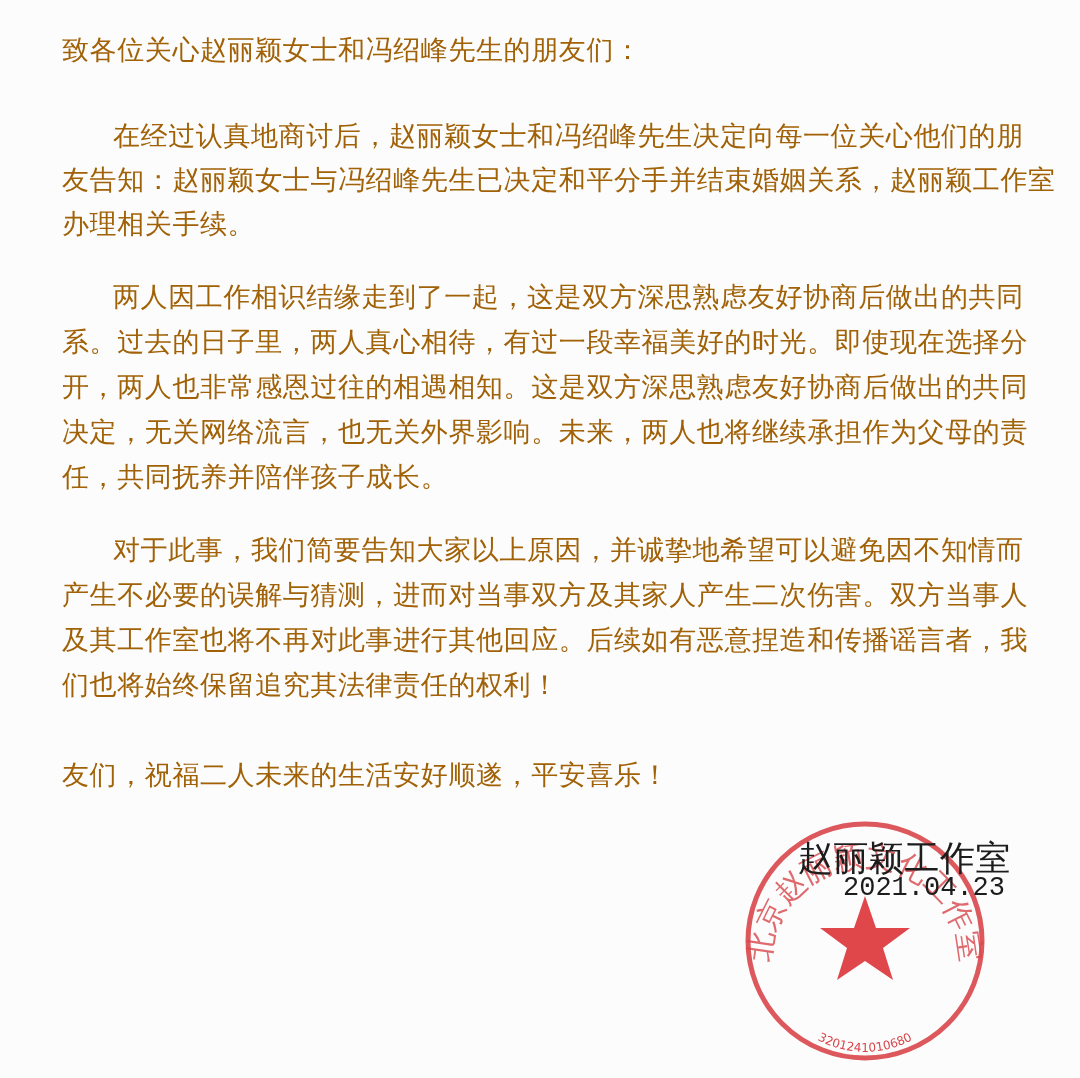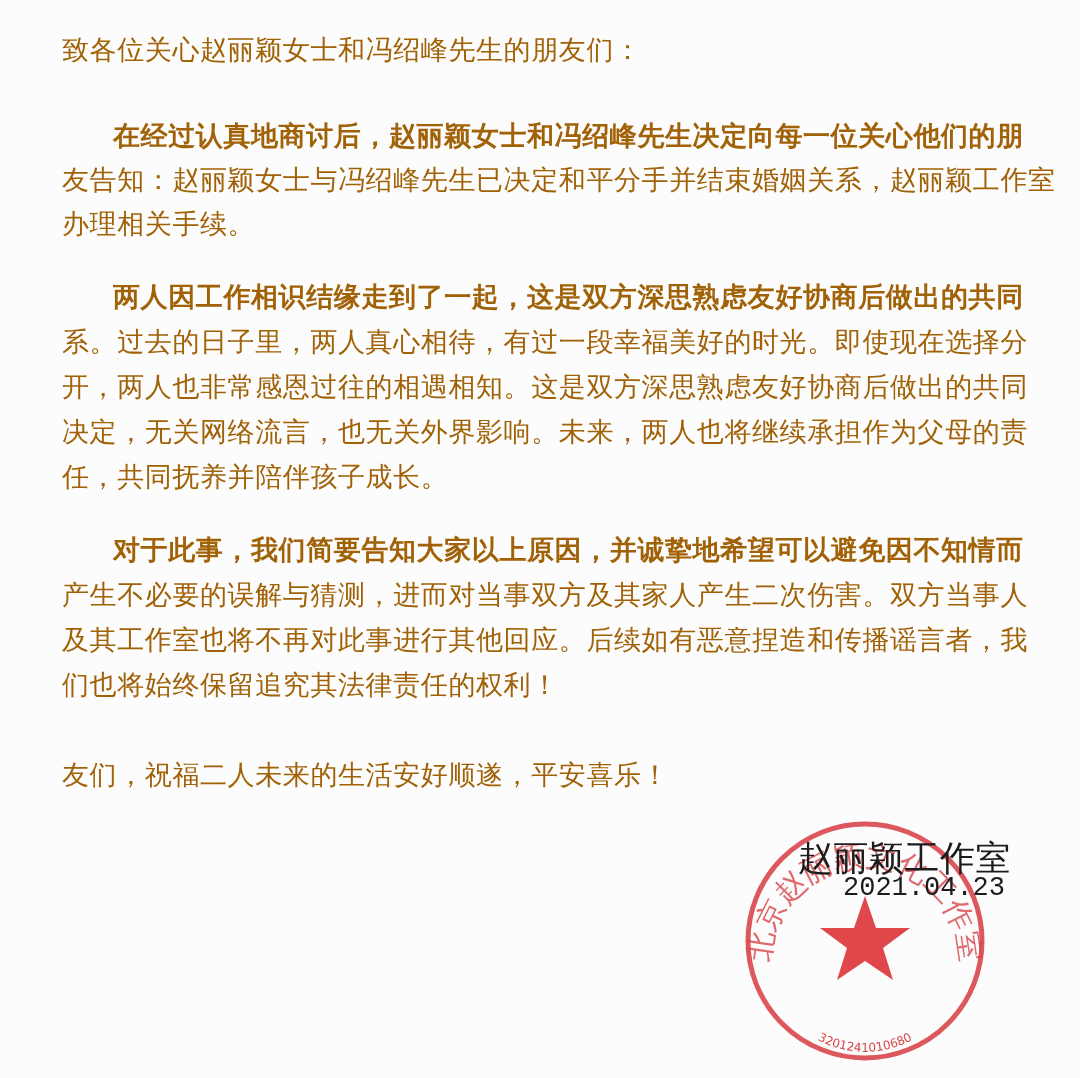--- a/index.html
+++ b/index.html
@@ -15,21 +15,21 @@
     position: absolute;
     left: 62px;
     width: 900px;
     font-size: 27px;
     line-height: 44px;
     height: 44px;
     white-space: nowrap;
     letter-spacing: 0.6px;
     color: #a16207;
   }
-  .indent { left: 113px; font-weight: bold; }
+  .indent { left: 113px; }
   .stamp {
     position: absolute;
     left: 742px; top: 818px;
     width: 246px; height: 246px;
   }
   .sig {
     position: absolute;
     font-size: 35px;
     color: #1c1c1c;
     white-space: nowrap;

